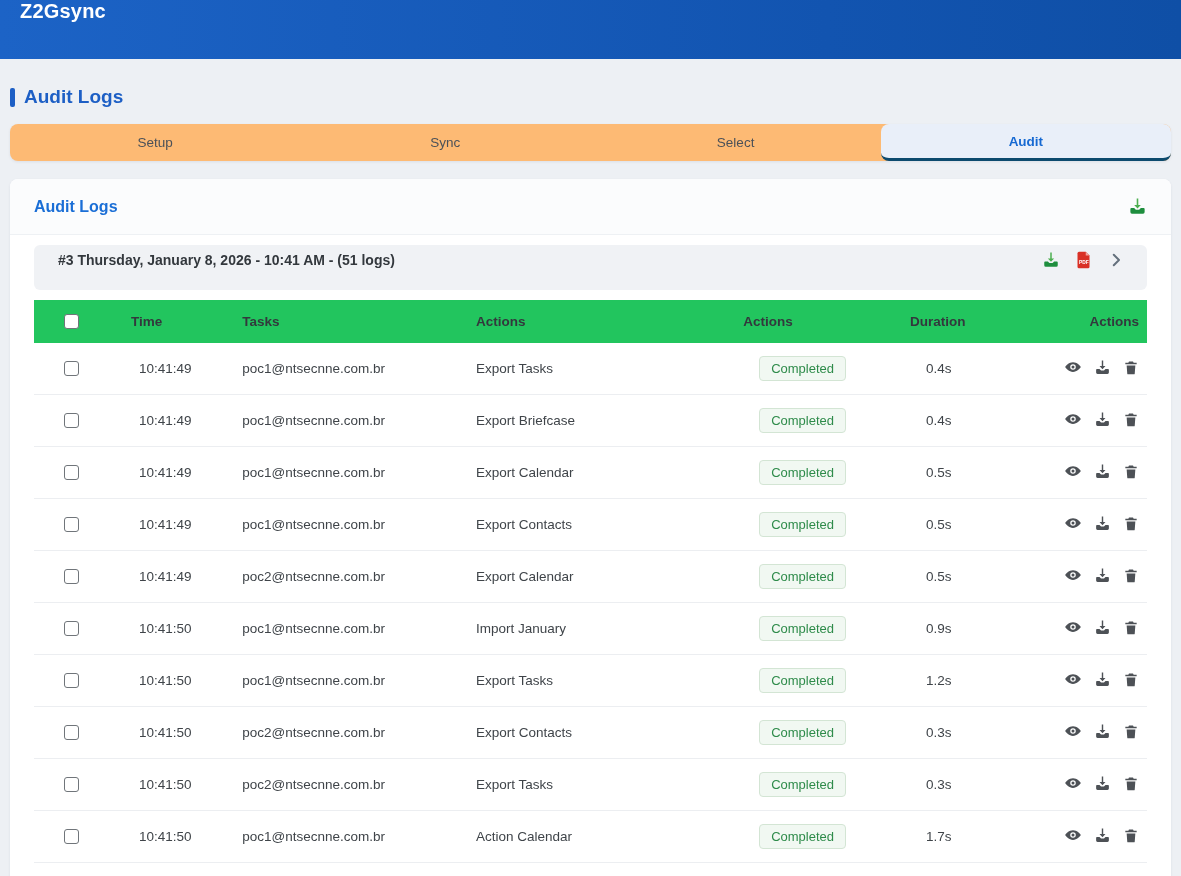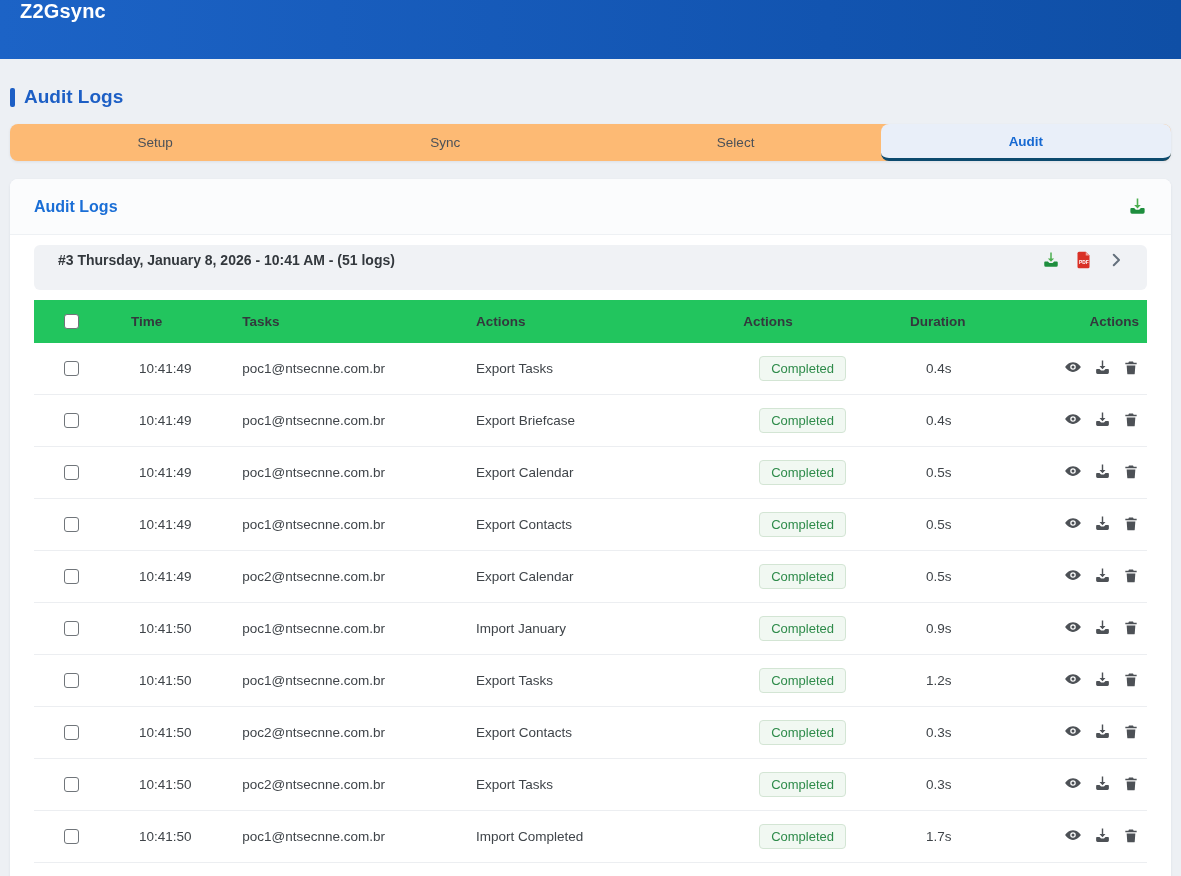--- a/index.html
+++ b/index.html
@@ -613,21 +613,21 @@
       </span>
     </td>
   </tr>
 
   <tr>
     <td class="cb-cell">
               <input type="checkbox" style="">
             </td>
     <td class="t-time">10:41:50</td>
     <td>poc1@ntsecnne.com.br</td>
-    <td>Import Completed</td>
+    <td>Action Calendar</td>
     <td class="t-status"><span class="badge">Completed</span></td>
     <td class="t-dur">1.7s</td>
     <td class="t-actions">
       <span class="row-actions">
         <button class="icon-btn">
           <span>
             <svg width="18" height="18" viewBox="0 0 24 24">
               <path fill="#4d5156" fill-rule="evenodd" d="M12 5.5c-5.4 0-9 4.4-10.3 6.1a.7.7 0 0 0 0 .8C3 14.1 6.6 18.5 12 18.5s9-4.4 10.3-6.1a.7.7 0 0 0 0-.8C21 9.9 17.4 5.5 12 5.5zm0 10.2a3.7 3.7 0 1 1 0-7.4 3.7 3.7 0 0 1 0 7.4z"></path>
               <circle fill="#4d5156" cx="12" cy="12" r="2"></circle>
             </svg>

